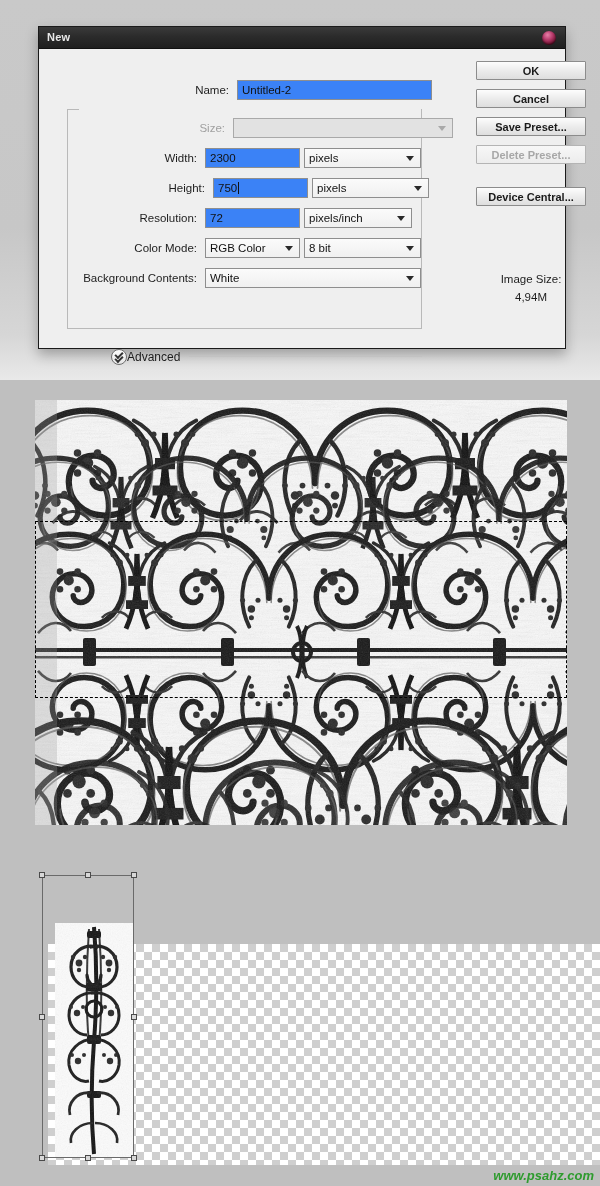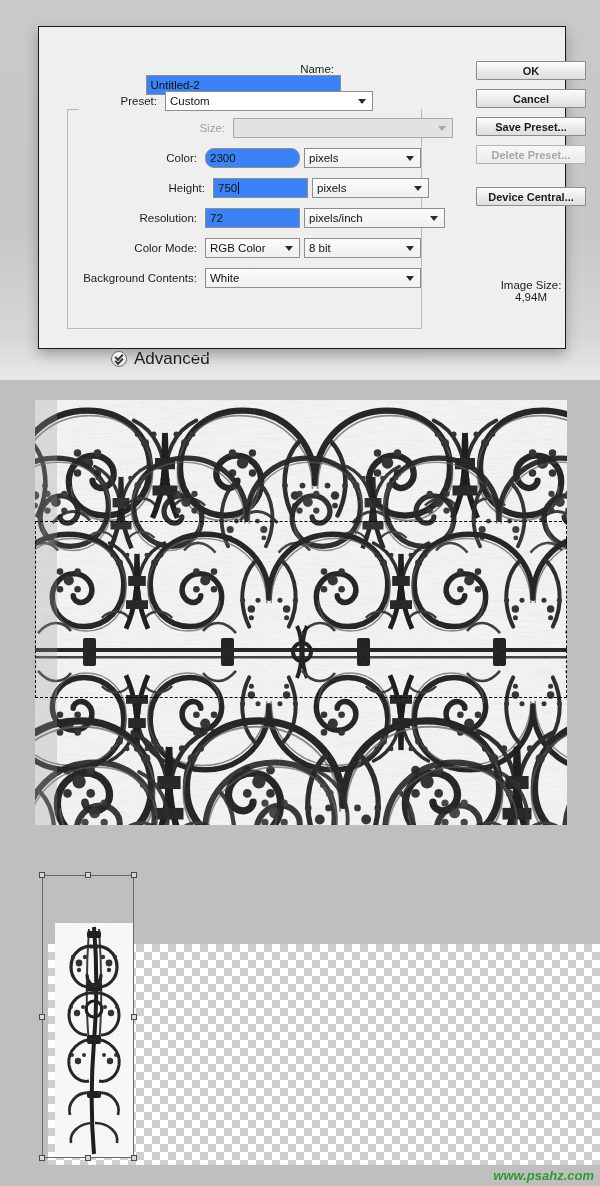--- a/index.html
+++ b/index.html
@@ -210,23 +210,22 @@
     position: absolute;
     left: 3px;
     width: 6px; height: 3px;
     border-left: 2px solid #333;
     border-bottom: 2px solid #333;
     transform: rotate(-45deg) skew(0deg);
   }
   .disc-circle::before { top: 2px; }
   .disc-circle::after  { top: 6px; }
   .advanced-label {
-    font-size: 17px;
+    font-size: 12px;
     color: #1d1d1d;
-    margin-left: 7px;
     white-space: nowrap;
   }
   .advanced-rule {
     position: absolute;
     left: 150px; top: 307px;
     width: 233px; height: 1px;
     background: #c2c2c2;
   }
 
   
@@ -322,52 +321,49 @@
   .ornament-svg { display: block; }
 </style>
 </head>
 <body>
 
 <div class="top-bg"></div>
 <div class="mid-bg"></div>
 
 <div class="dialog">
 
+  <div class="titlebar">
+    <div class="titlebar-text">New</div>
+    <div class="close-btn"></div>
+  </div>
 
   <div class="dialog-body">
 
     <div class="groupbox"></div>
     <div class="groupbox-top-left"></div>
 
-    <div class="row" style="left:0; top:14px; width:400px;flex-direction:column;">
+    <div class="row" style="left:0; top:30px; width:400px;">
       <div class="lbl" style="width:190px;">Name:</div>
       <div class="textinput" style="width:195px; margin-left:8px;">
         <span>Untitled-2</span>
       </div>
     </div>
 
-    <div class="row" style="left:0; top:41px; width:400px;">
-      <div class="lbl" style="width:118px;">Preset:</div>
-      <div class="select white" style="width:208px; margin-left:8px;">
-        <span>Custom</span>
-        <span class="arrow"></span>
-      </div>
-    </div>
 
     <div class="row" style="left:0; top:68px; width:420px;">
       <div class="lbl dim" style="width:186px;">Size:</div>
       <div class="select disabled" style="width:220px; margin-left:8px;">
         <span></span>
         <span class="arrow"></span>
       </div>
     </div>
 
     <div class="row" style="left:0; top:98px; width:420px;">
-      <div class="lbl" style="width:158px;">Color:</div>
-      <div class="textinput" style="width:95px; margin-left:8px;border-radius:9px;">
+      <div class="lbl" style="width:158px;">Width:</div>
+      <div class="textinput" style="width:95px; margin-left:8px;">
         <span>2300</span>
       </div>
       <div class="select" style="width:117px; margin-left:4px;">
         <span>pixels</span>
         <span class="arrow"></span>
       </div>
     </div>
 
     <div class="row" style="left:8px; top:128px; width:420px;">
       <div class="lbl" style="width:158px;">Height:</div>
@@ -379,21 +375,21 @@
         <span>pixels</span>
         <span class="arrow"></span>
       </div>
     </div>
 
     <div class="row" style="left:0; top:158px; width:420px;">
       <div class="lbl" style="width:158px;text-align:right;">Resolution:</div>
       <div class="textinput" style="width:95px; margin-left:8px;">
         <span>72</span>
       </div>
-      <div class="select" style="width:141px; margin-left:4px;">
+      <div class="select" style="width:108px; margin-left:4px;">
         <span>pixels/inch</span>
         <span class="arrow"></span>
       </div>
     </div>
 
     <div class="row" style="left:0; top:188px; width:420px;">
       <div class="lbl" style="width:158px;">Color Mode:</div>
       <div class="select" style="width:95px; margin-left:8px;">
         <span>RGB Color</span>
         <span class="arrow"></span>
@@ -417,21 +413,21 @@
       <span class="advanced-label">Advanced</span>
     </div>
     <div class="advanced-rule"></div>
 
     <div class="btn" style="top:12px;">OK</div>
     <div class="btn" style="top:40px;">Cancel</div>
     <div class="btn" style="top:68px;">Save Preset...</div>
     <div class="btn disabled" style="top:96px;">Delete Preset...</div>
     <div class="btn" style="top:138px;">Device Central...</div>
 
-    <div class="imgsize-label" style="top:230px;">Image Size:</div>
+    <div class="imgsize-label" style="top:224px;">Image Size:</div>
     <div class="imgsize-value" style="top:242px;">4,94M</div>
 
   </div>
 </div>
 
 <div class="canvas-mid">
   <svg class="ornament-svg" width="532" height="425" viewBox="0 0 532 425">
     <defs>
       <filter id="grunge">
         <feTurbulence type="fractalNoise" baseFrequency="0.9" numOctaves="4" seed="7" result="n"></feTurbulence>

